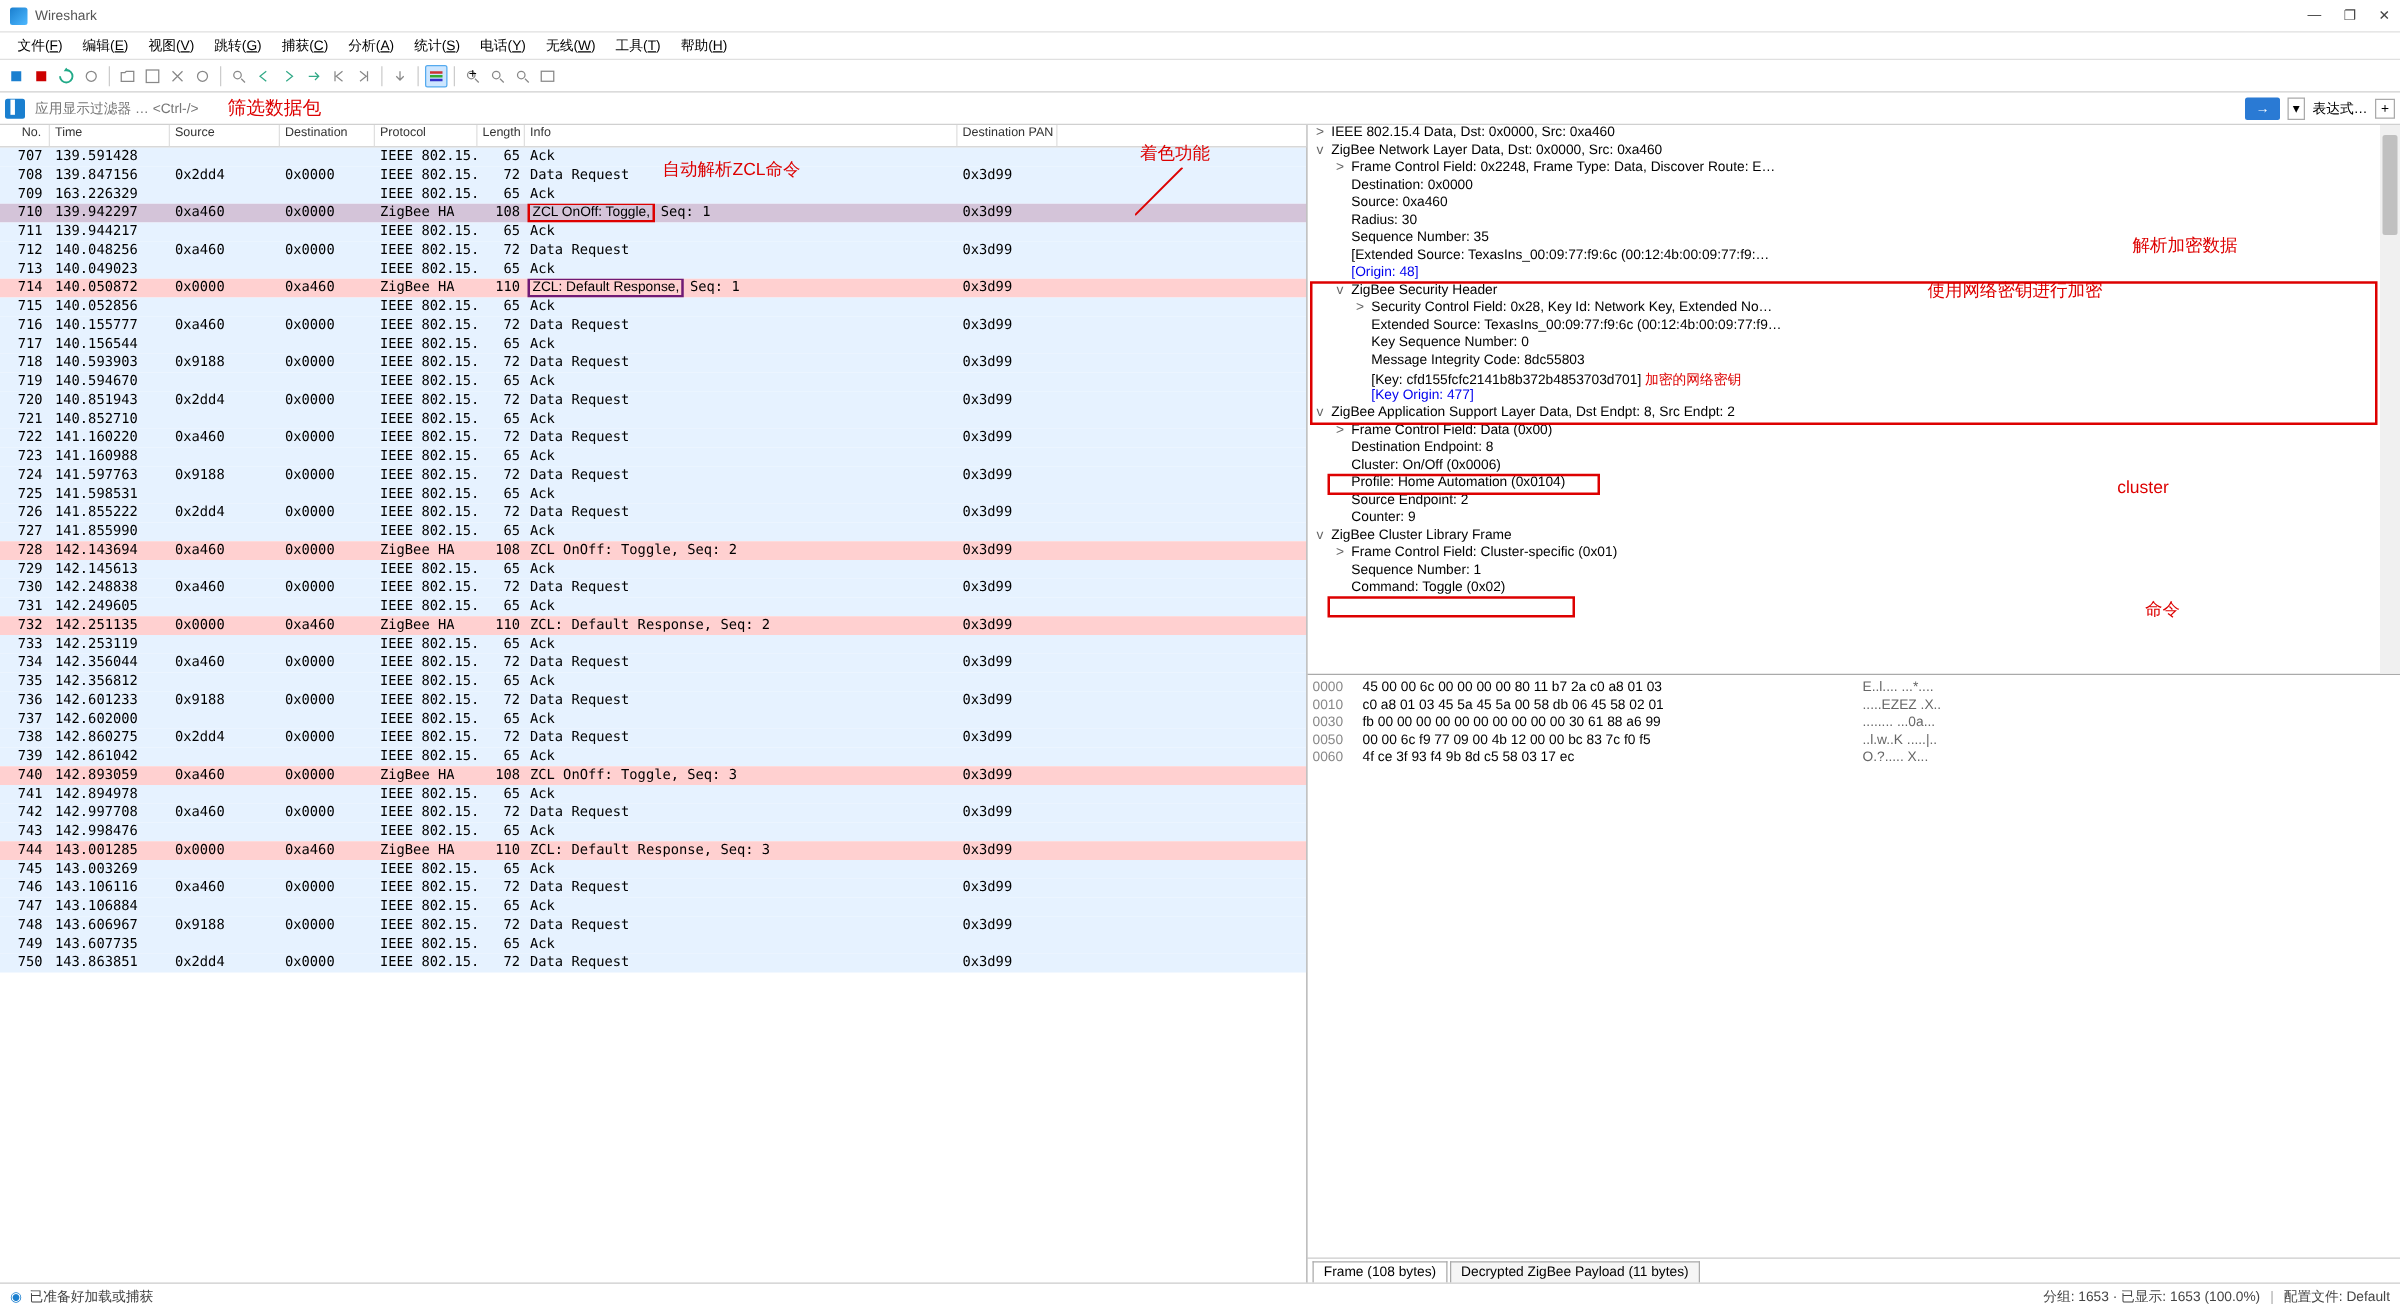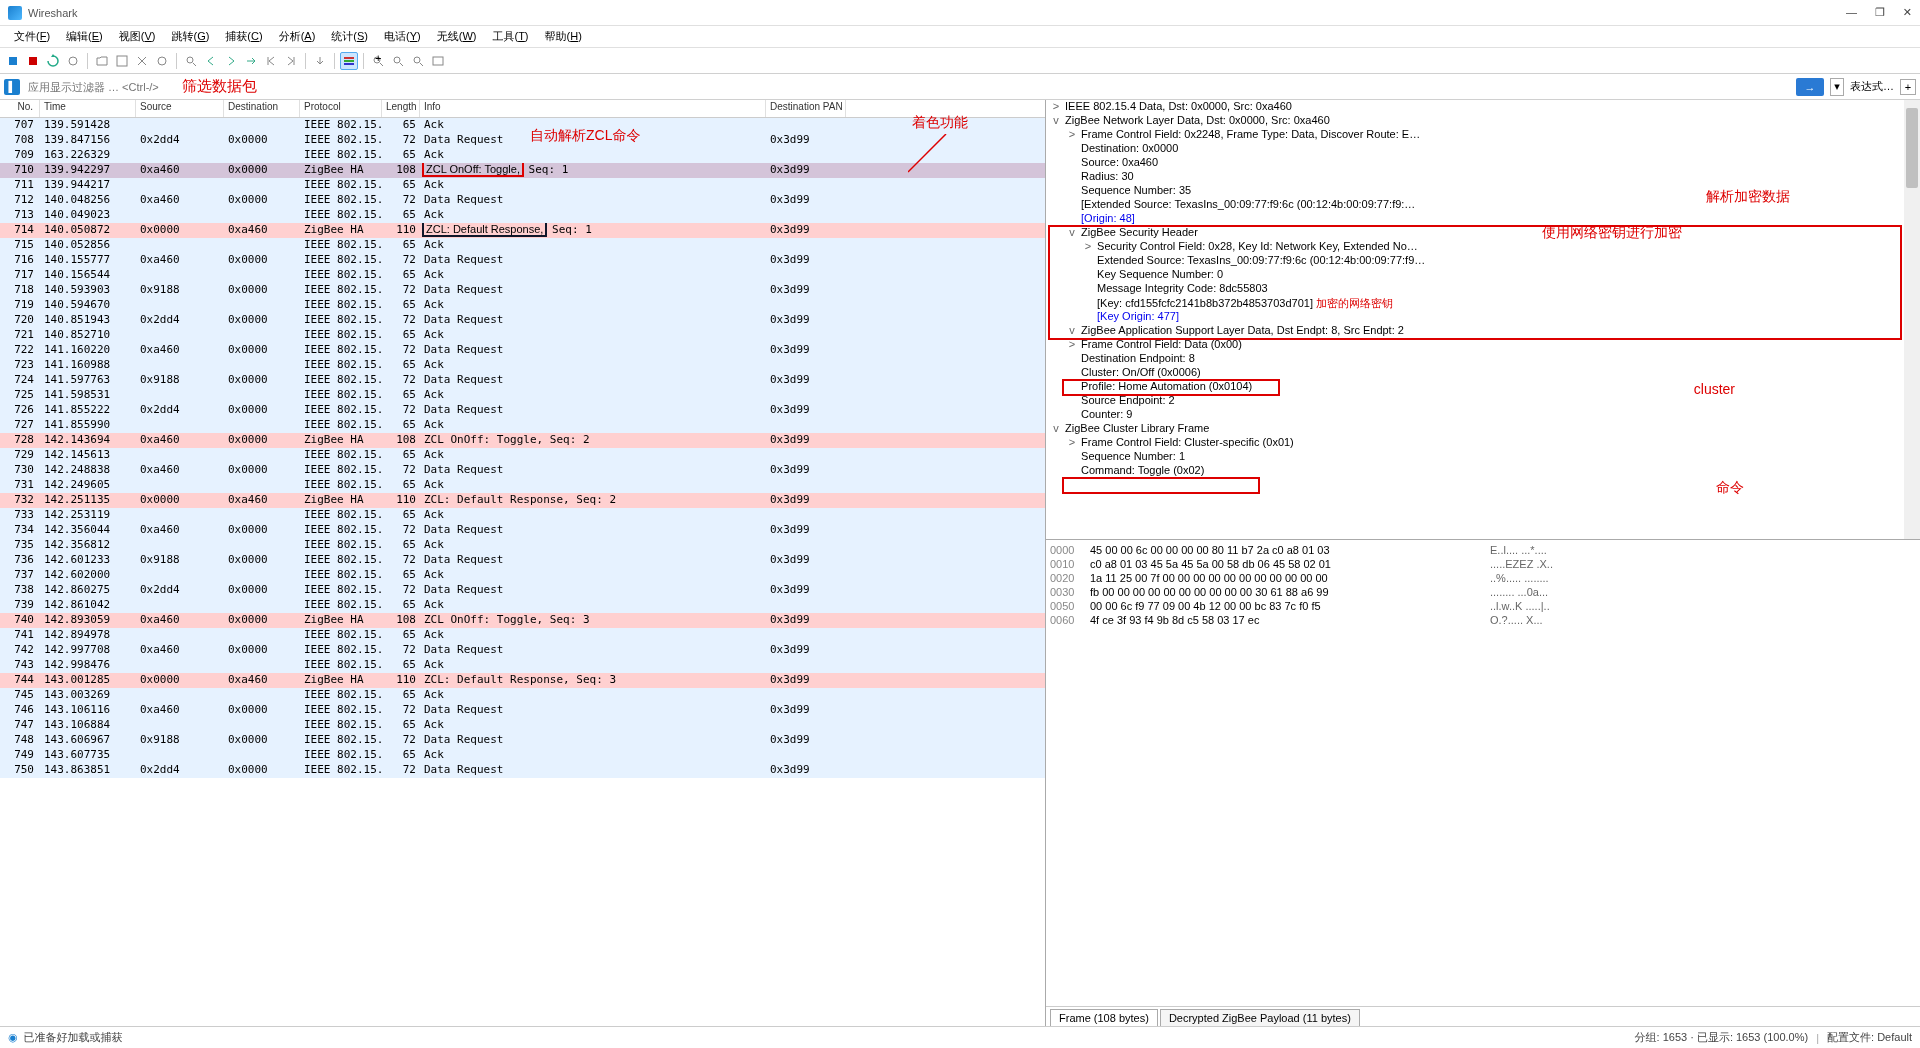--- a/index.html
+++ b/index.html
@@ -299,21 +299,21 @@
           <div class="col c-info">Ack</div>
           <div class="col c-pan"></div>
         </div>
         <div class="pkt-row pink">
           <div class="col c-no">714</div>
           <div class="col c-time">140.050872</div>
           <div class="col c-src">0x0000</div>
           <div class="col c-dst">0xa460</div>
           <div class="col c-proto">ZigBee HA</div>
           <div class="col c-len">110</div>
-          <div class="col c-info"><span style="border:2px solid #0f172a;padding:0 2px;display:inline-block;margin:-2px">ZCL: Default Response,</span>  Seq: 1</div>
+          <div class="col c-info"><span style="border:2px solid #701a75;padding:0 2px;display:inline-block;margin:-2px">ZCL: Default Response,</span>  Seq: 1</div>
           <div class="col c-pan">0x3d99</div>
         </div>
         <div class="pkt-row ">
           <div class="col c-no">715</div>
           <div class="col c-time">140.052856</div>
           <div class="col c-src"></div>
           <div class="col c-dst"></div>
           <div class="col c-proto">IEEE 802.15.4</div>
           <div class="col c-len">65</div>
           <div class="col c-info">Ack</div>
@@ -689,21 +689,21 @@
         <div class="tree-line " style="padding-left: 20px;"><span class="exp"></span> Sequence Number: 35</div>
         <div class="tree-line " style="padding-left: 20px;"><span class="exp"></span> [Extended Source: TexasIns_00:09:77:f9:6c (00:12:4b:00:09:77:f9:…</div>
         <div class="tree-line blue" style="padding-left: 20px;"><span class="exp"></span> [Origin: 48]</div>
         <div class="tree-line " style="padding-left: 20px;"><span class="exp">v</span> ZigBee Security Header</div>
         <div class="tree-line " style="padding-left: 36px;"><span class="exp">&gt;</span> Security Control Field: 0x28, Key Id: Network Key, Extended No…</div>
         <div class="tree-line " style="padding-left: 36px;"><span class="exp"></span> Extended Source: TexasIns_00:09:77:f9:6c (00:12:4b:00:09:77:f9…</div>
         <div class="tree-line " style="padding-left: 36px;"><span class="exp"></span> Key Sequence Number: 0</div>
         <div class="tree-line " style="padding-left: 36px;"><span class="exp"></span> Message Integrity Code: 8dc55803</div>
         <div class="tree-line " style="padding-left: 36px;"><span class="exp"></span> [Key: cfd155fcfc2141b8b372b4853703d701] <span style="color:#d00">加密的网络密钥</span></div>
         <div class="tree-line blue" style="padding-left: 36px;"><span class="exp"></span> [Key Origin: 477]</div>
-        <div class="tree-line " style="padding-left: 20px;"><span class="exp">v</span> ZigBee Application Support Layer Data, Dst Endpt: 8, Src Endpt: 2</div>
+        <div class="tree-line " style="padding-left: 4px;"><span class="exp">v</span> ZigBee Application Support Layer Data, Dst Endpt: 8, Src Endpt: 2</div>
         <div class="tree-line " style="padding-left: 20px;"><span class="exp">&gt;</span> Frame Control Field: Data (0x00)</div>
         <div class="tree-line " style="padding-left: 20px;"><span class="exp"></span> Destination Endpoint: 8</div>
         <div class="tree-line " style="padding-left: 20px;"><span class="exp"></span> Cluster: On/Off (0x0006)</div>
         <div class="tree-line " style="padding-left: 20px;"><span class="exp"></span> Profile: Home Automation (0x0104)</div>
         <div class="tree-line " style="padding-left: 20px;"><span class="exp"></span> Source Endpoint: 2</div>
         <div class="tree-line " style="padding-left: 20px;"><span class="exp"></span> Counter: 9</div>
         <div class="tree-line " style="padding-left: 4px;"><span class="exp">v</span> ZigBee Cluster Library Frame</div>
         <div class="tree-line " style="padding-left: 20px;"><span class="exp">&gt;</span> Frame Control Field: Cluster-specific (0x01)</div>
         <div class="tree-line " style="padding-left: 20px;"><span class="exp"></span> Sequence Number: 1</div>
         <div class="tree-line " style="padding-left: 20px;"><span class="exp"></span> Command: Toggle (0x02)</div>
@@ -723,25 +723,20 @@
           <div class="hex-off">0000</div>
           <div class="hex-bytes">45 00 00 6c 00 00 00 00  80 11 b7 2a c0 a8 01 03</div>
           <div class="hex-ascii">E..l.... ...*....</div>
         </div>
         <div class="hex-row">
           <div class="hex-off">0010</div>
           <div class="hex-bytes">c0 a8 01 03 45 5a 45 5a  00 58 db 06 45 58 02 01</div>
           <div class="hex-ascii">.....EZEZ .X..</div>
         </div>
         <div class="hex-row">
-          <div class="hex-off">0020</div>
-          <div class="hex-bytes">1a 11 25 00 7f 00 00 00  00 00 00 00 00 00 00 00</div>
-          <div class="hex-ascii">..%..... ........</div>
-        </div>
-        <div class="hex-row">
           <div class="hex-off">0030</div>
           <div class="hex-bytes">fb 00 00 00 00 00 00 00  00 00 00 30 61 88 a6 99</div>
           <div class="hex-ascii">........ ...0a...</div>
         </div>
         <div class="hex-row">
           <div class="hex-off">0050</div>
           <div class="hex-bytes">00 00 6c f9 77 09 00 4b  12 00 00 bc 83 7c f0 f5</div>
           <div class="hex-ascii">..l.w..K .....|..</div>
         </div>
         <div class="hex-row">

